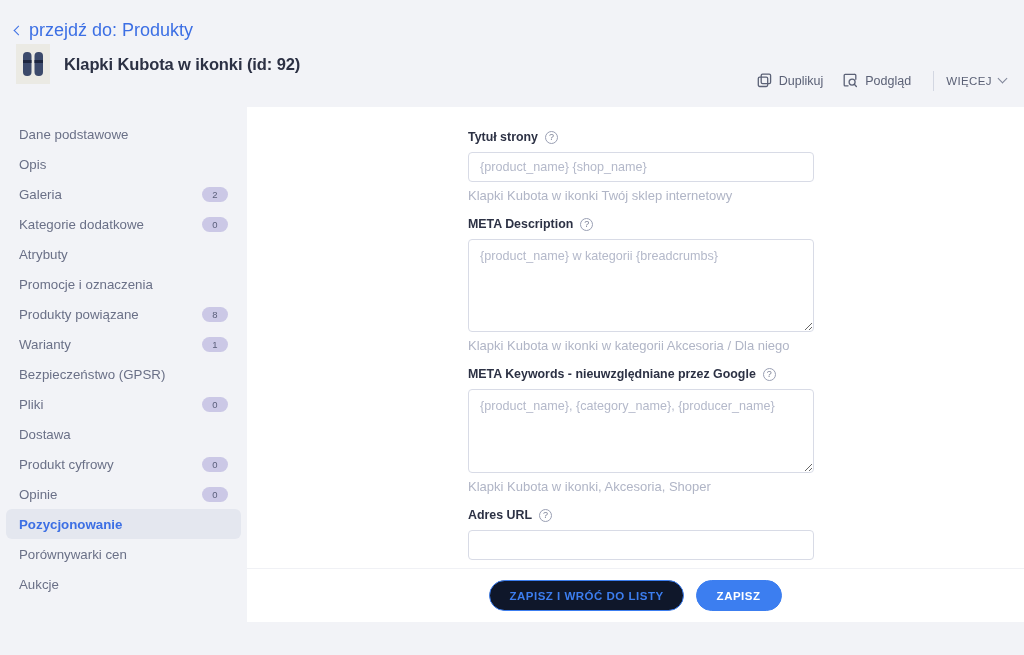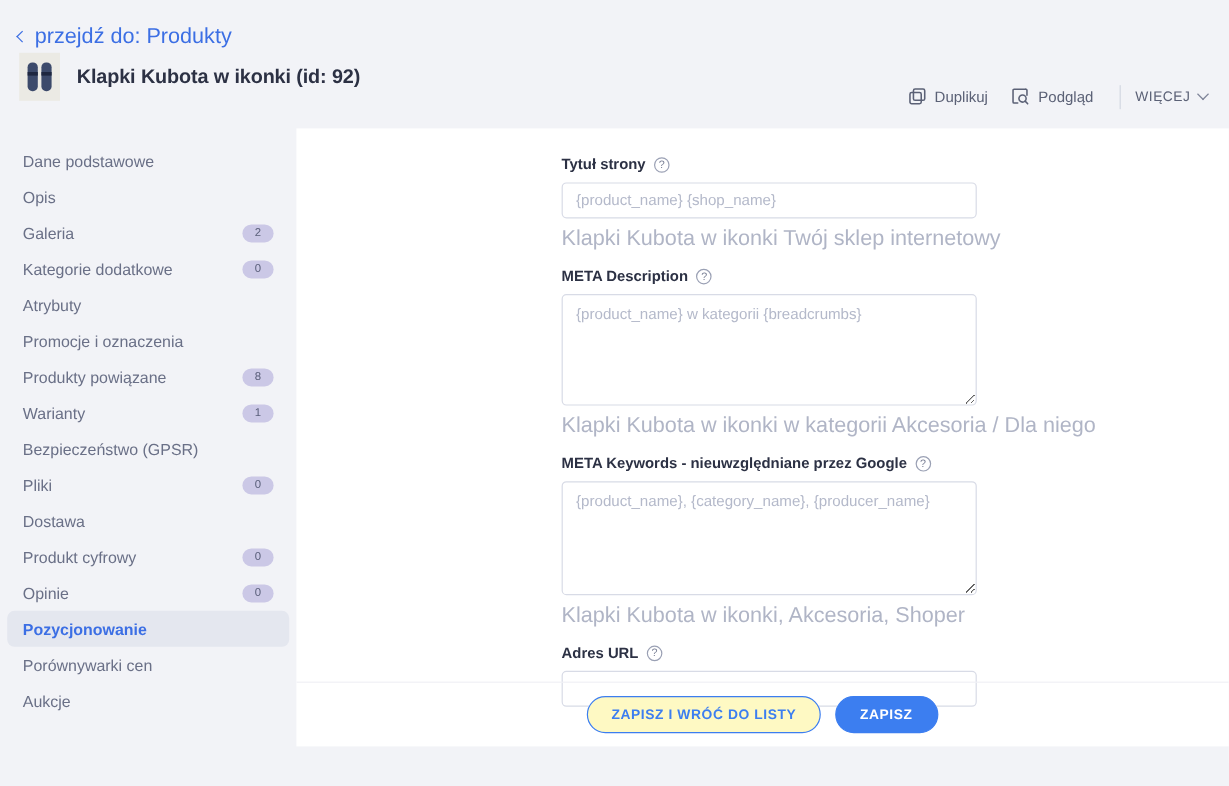--- a/index.html
+++ b/index.html
@@ -222,24 +222,24 @@
     font-family: "Liberation Sans", sans-serif;
     font-size: 12.6px;
     color: #3a3f52;
     padding: 9px 11px;
     outline: none;
     resize: vertical;
     display: block;
   }
   .tarea::placeholder { color: #b4b9ca; }
   .tarea.h1 { height: 93px; }
-  .tarea.h2 { height: 95px; }
+  .tarea.h2 { height: 84px; }
 
   .hint {
-    font-size: 18px;
+    font-size: 13px;
     color: #b0b5c6;
     margin-top: 6px;
     margin-bottom: 14px;
     white-space: nowrap;
   }
 
   
   .footer {
     position: absolute;
     left: 0; top: 461px;
@@ -256,21 +256,21 @@
     font-family: "Liberation Sans", sans-serif;
     font-size: 11.5px;
     font-weight: bold;
     letter-spacing: 0.5px;
     cursor: pointer;
     white-space: nowrap;
   }
   .btn-outline {
     height: 31px;
     padding: 0 19px;
-    background: #fef9c3;
+    background: #0f172a;
     border: 1.3px solid #3c7ef0;
     color: #3c7ef0;
   }
   .btn-primary {
     height: 31px;
     padding: 0 20px;
     background: #3c7ef0;
     border: 1.3px solid #3c7ef0;
     color: #fff;
   }

